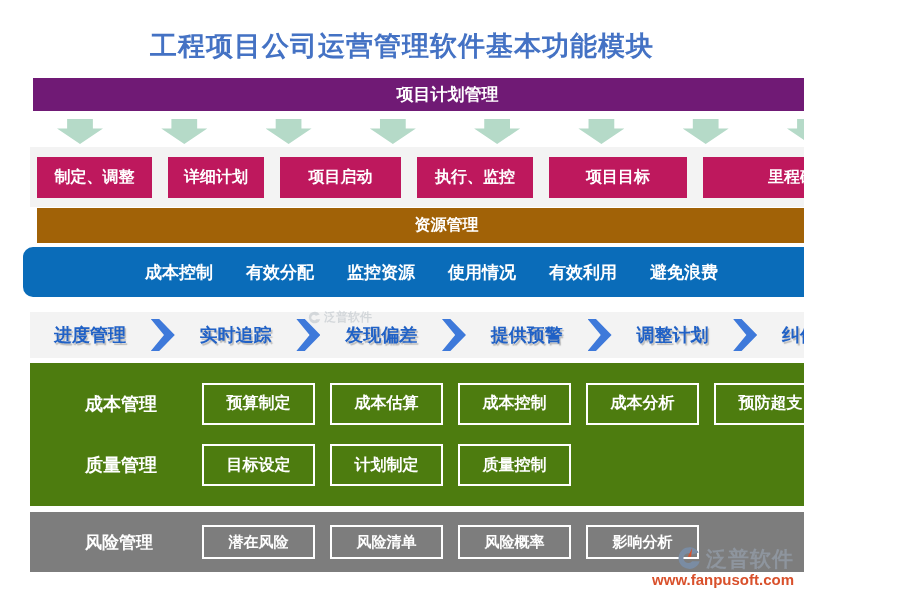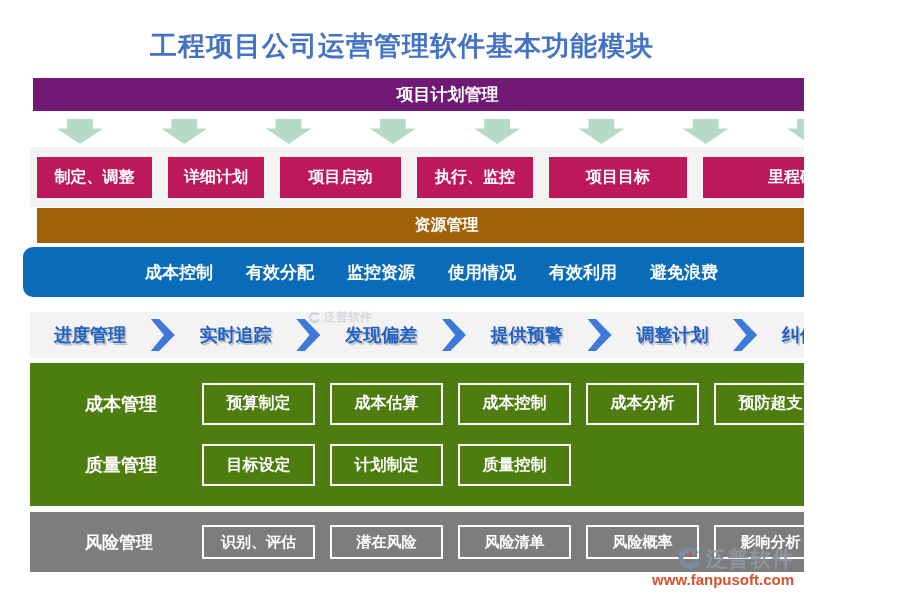--- a/index.html
+++ b/index.html
@@ -198,21 +198,20 @@
         <div class="outline-box">目标设定</div>
         <div class="outline-box">计划制定</div>
         <div class="outline-box">质量控制</div>
       </div>
     </div>
   </div>
 
   <div class="panel-risk">
     <div class="row-label">风险管理</div>
     <div class="boxes">
-      <div class="outline-box">识别、评估</div>
       <div class="outline-box">潜在风险</div>
       <div class="outline-box">风险清单</div>
       <div class="outline-box">风险概率</div>
       <div class="outline-box">影响分析</div>
     </div>
   </div>
 
   <div class="watermark">
     <div class="wm-top">
       <svg width="26" height="26" viewBox="0 0 24 24">

